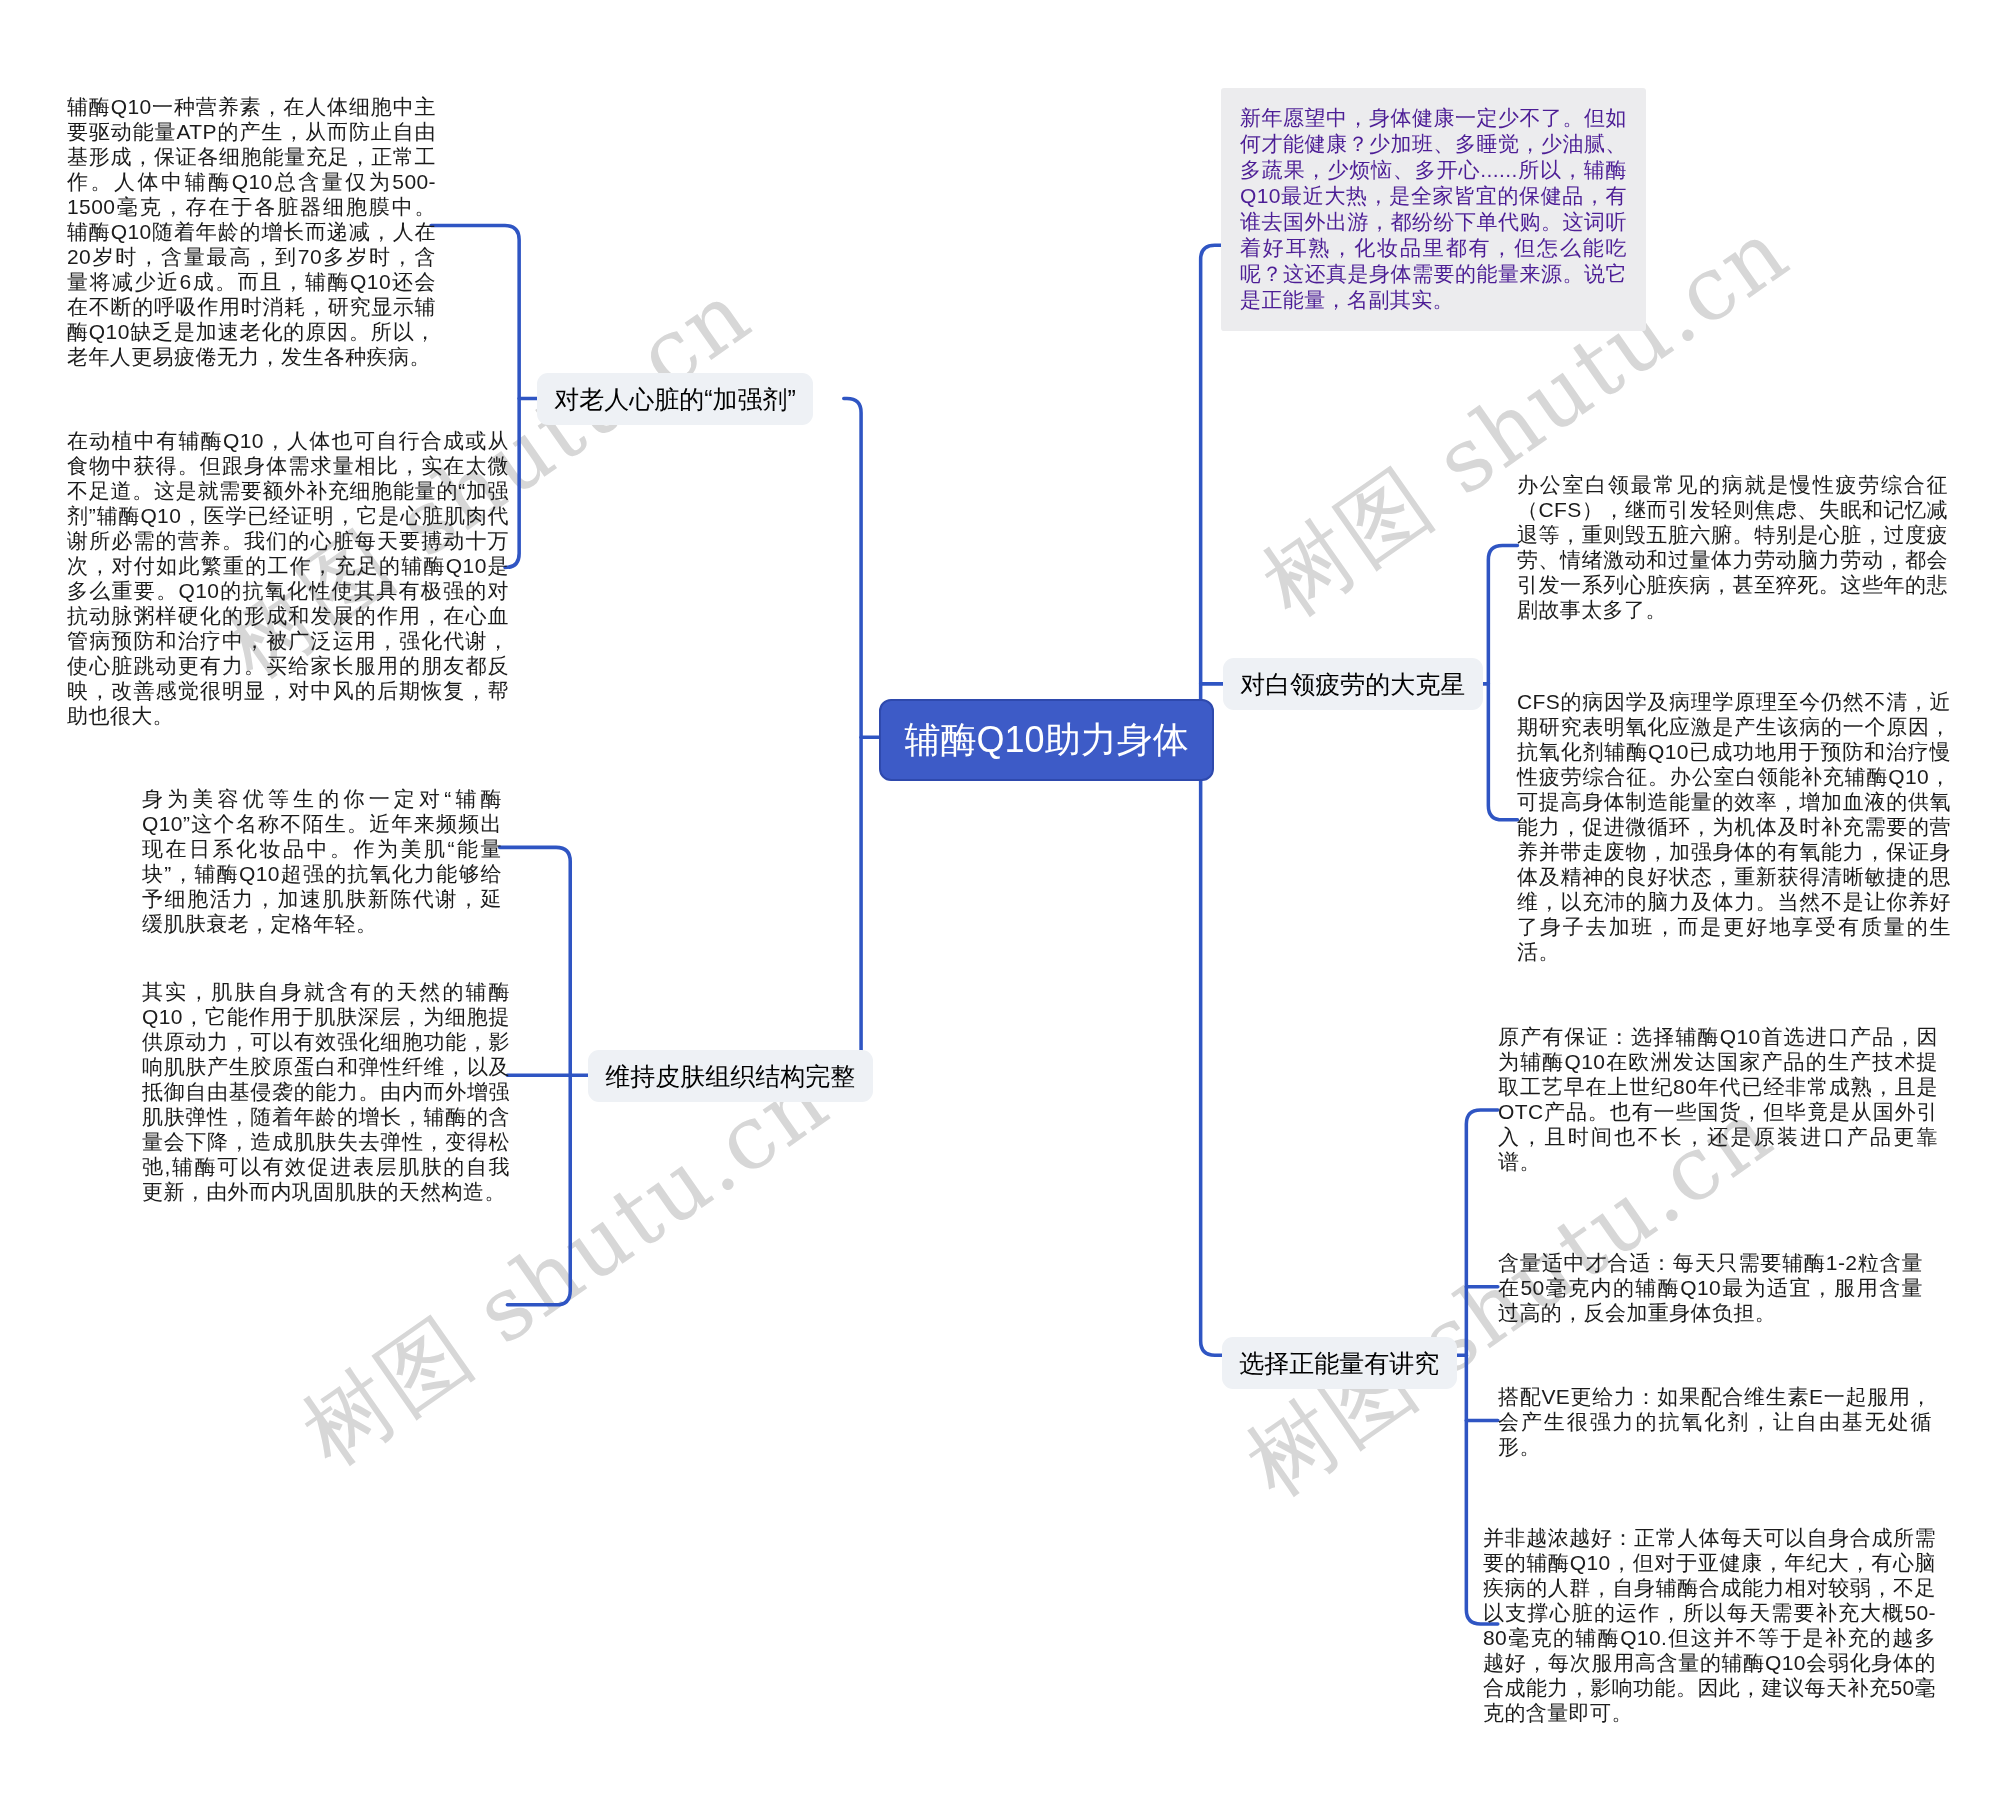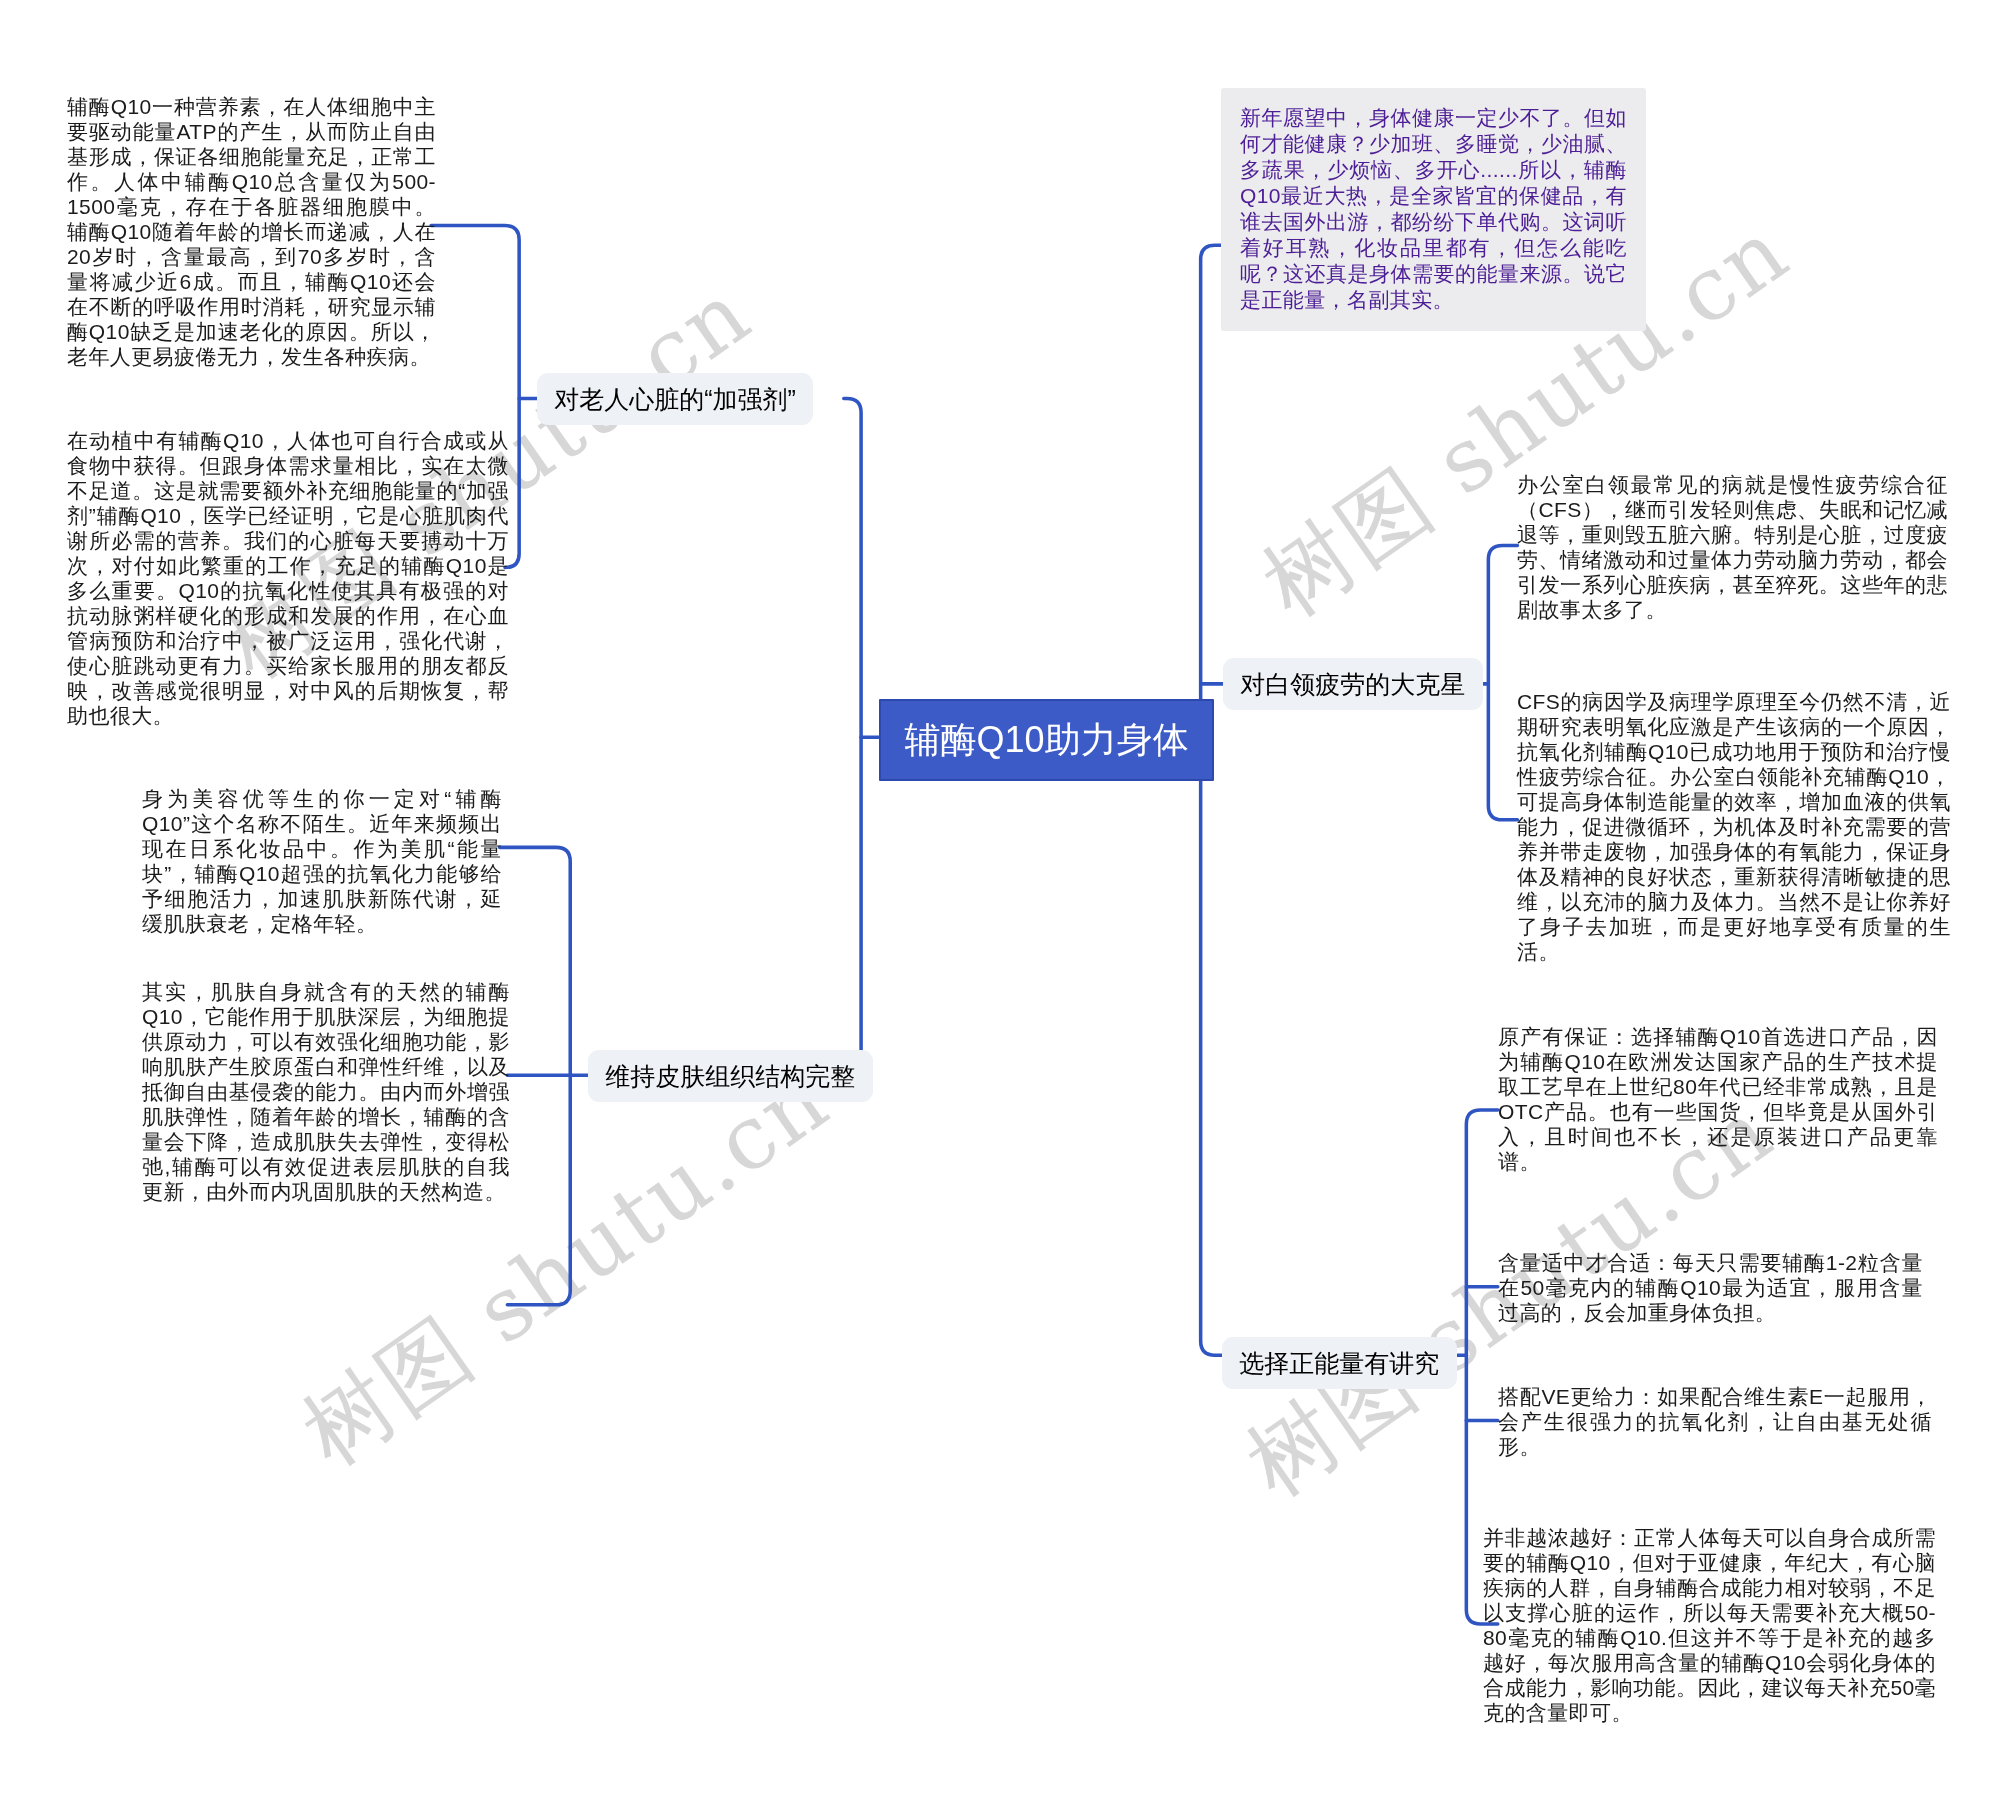--- a/index.html
+++ b/index.html
@@ -17,21 +17,21 @@
     position:absolute;z-index:2;color:#1b1b1b;font-size:21px;line-height:25px;
     text-align:justify;letter-spacing:0.4px;
   }
   .topic{
     position:absolute;z-index:2;background:#eef1f5;border-radius:11px;
     color:#000000;font-size:25px;line-height:30px;padding:11px 17.3px;
     white-space:nowrap;
   }
   .root{
     position:absolute;z-index:2;background:#3d5bc7;border:2.4px solid #2e49ad;
-    border-radius:1px;color:#ffffff;font-size:36px;line-height:43px;
+    border-radius:12px;color:#ffffff;font-size:36px;line-height:43px;
     padding:17.3px 23.6px;white-space:nowrap;box-sizing:border-box;
   }
   .intro{
     position:absolute;z-index:2;background:#ececee;border-radius:3.1px;
     color:#4c1d95;font-size:21px;line-height:26px;padding:17.3px 19px;
     width:387px;text-align:justify;letter-spacing:0.4px;
   }
 </style>
 </head>
 <body>

